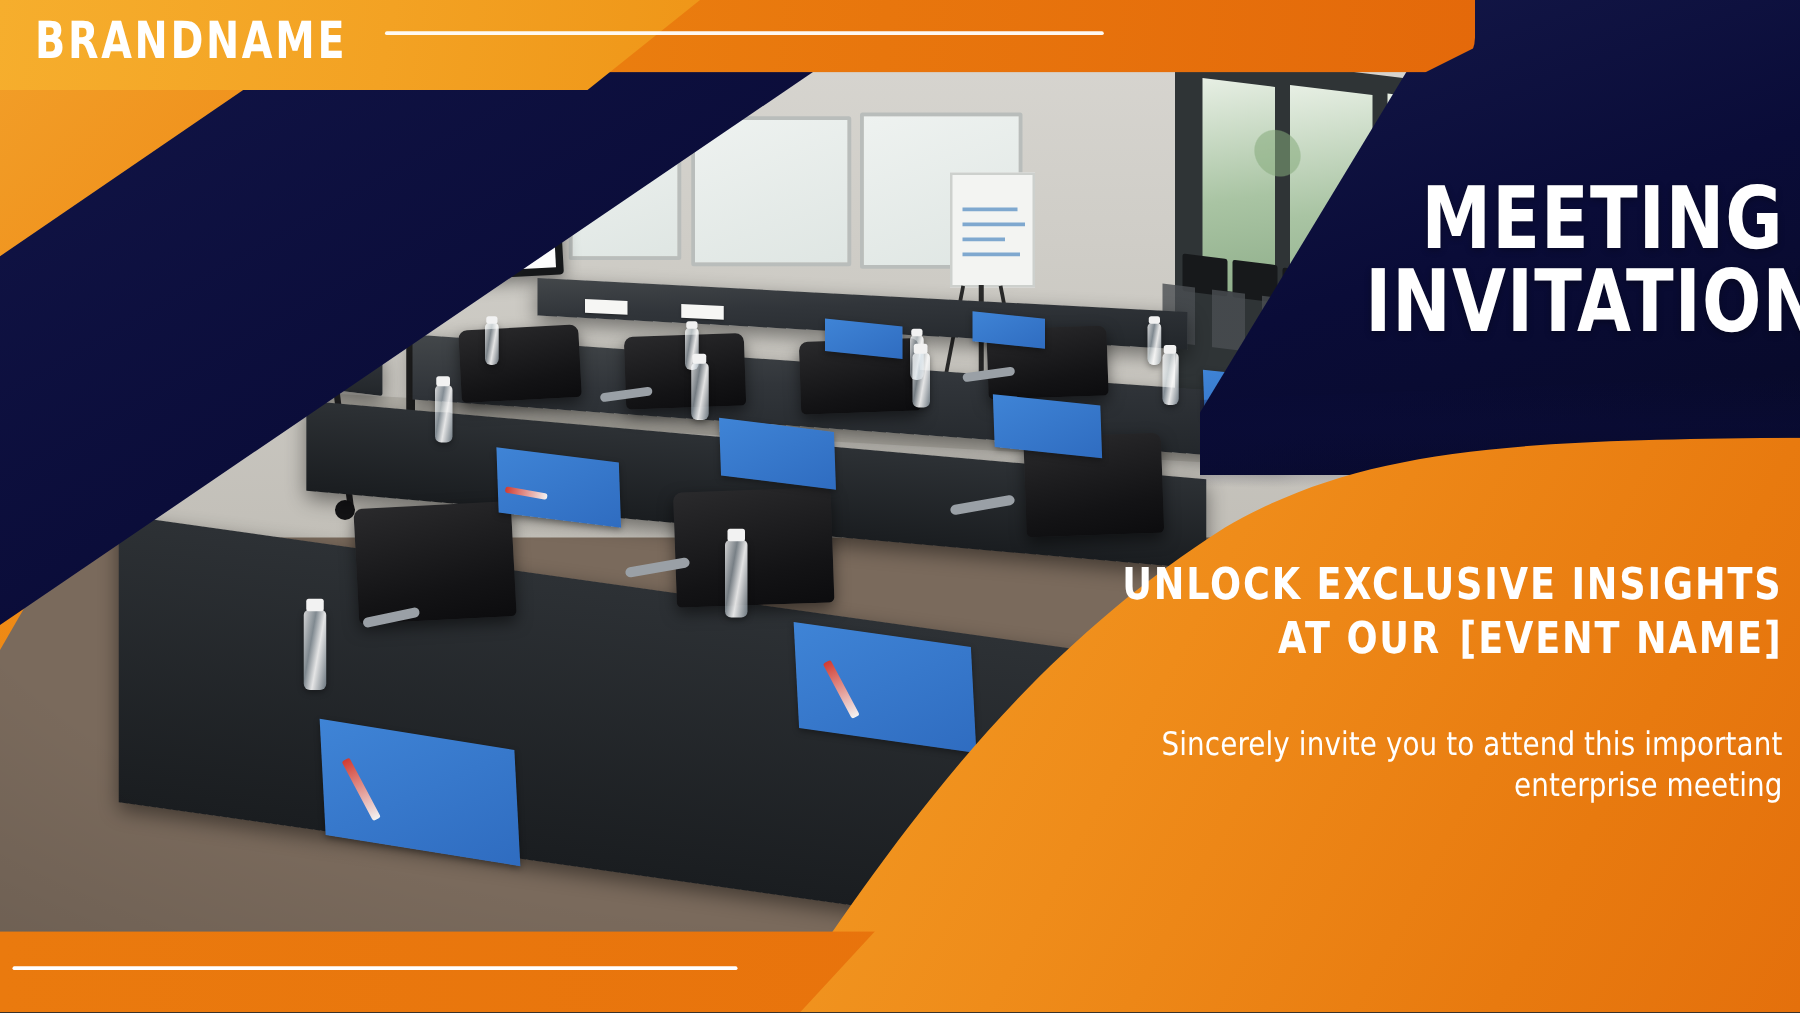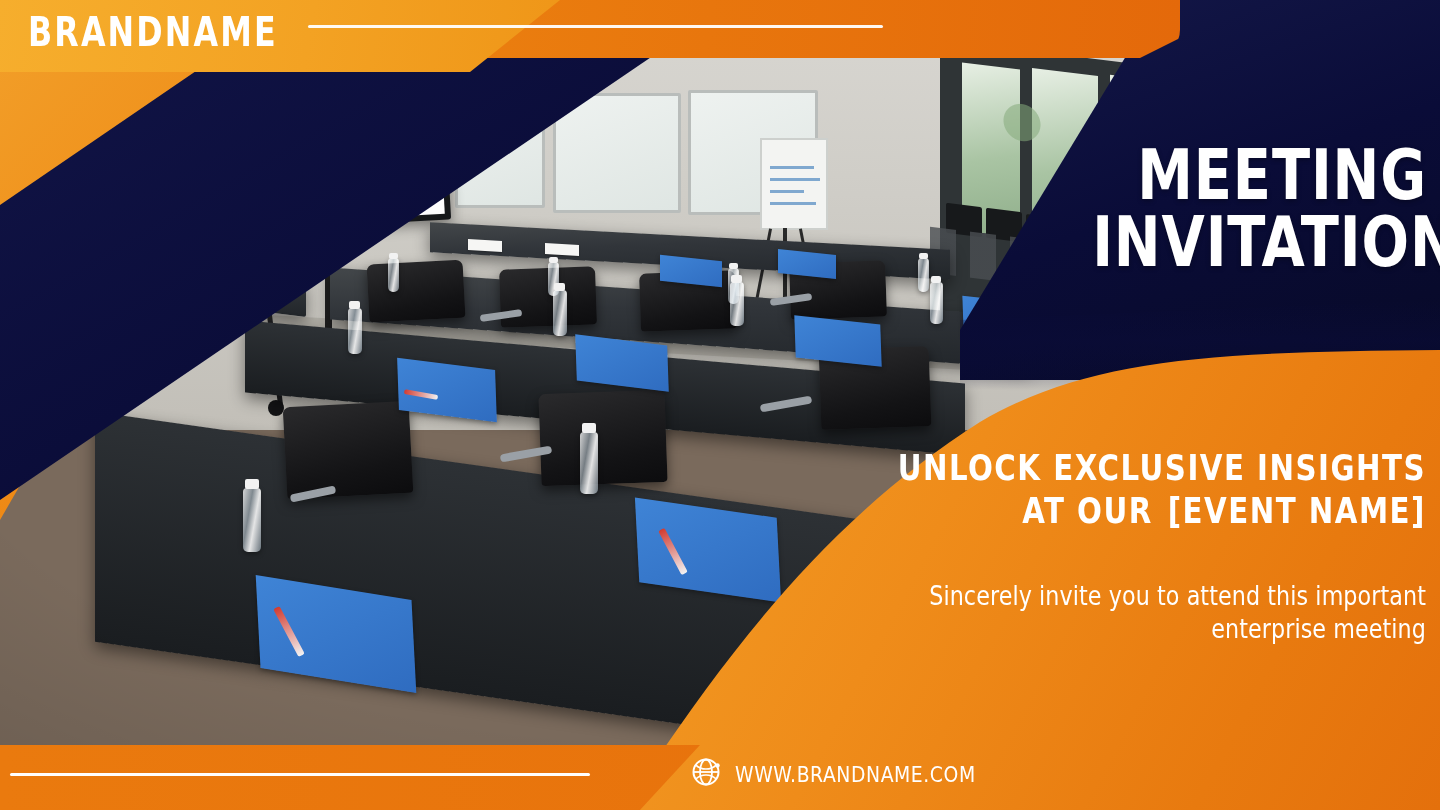--- a/index.html
+++ b/index.html
@@ -349,30 +349,17 @@
     <span>UNLOCK EXCLUSIVE INSIGHTS</span>
     <span class="hl2">
       <span>AT OUR</span><span class="gap"></span><span>[EVENT NAME]</span>
     </span>
   </div>
 
   <div class="shape" id="body">Sincerely invite you to attend this important enterprise meeting</div>
 
   <div class="shape" id="contacts">
 
-    <div class="cItem" id="webItem">
-      <span class="ic" style="margin-right:11px;">
-        <svg width="34" height="34" viewBox="0 0 34 34">
-          <circle cx="16" cy="17" r="12.5" fill="none" stroke="#fff" stroke-width="2"></circle>
-          <ellipse cx="16" cy="17" rx="6" ry="12.5" fill="none" stroke="#fff" stroke-width="1.8"></ellipse>
-          <line x1="3.5" y1="17" x2="28.5" y2="17" stroke="#fff" stroke-width="1.8"></line>
-          <path d="M5.6 9.8 A 15 15 0 0 0 26.4 9.8" fill="none" stroke="#fff" stroke-width="1.6"></path>
-          <path d="M5.6 24.2 A 15 15 0 0 1 26.4 24.2" fill="none" stroke="#fff" stroke-width="1.6"></path>
-          <circle cx="27.5" cy="10.5" r="2.2" fill="#fff"></circle>
-        </svg>
-      </span>
-      <span class="lbl">WWW.BRANDNAME.COM</span>
-    </div>
 
 
   </div>
 
 </div>
 
 </body></html>

